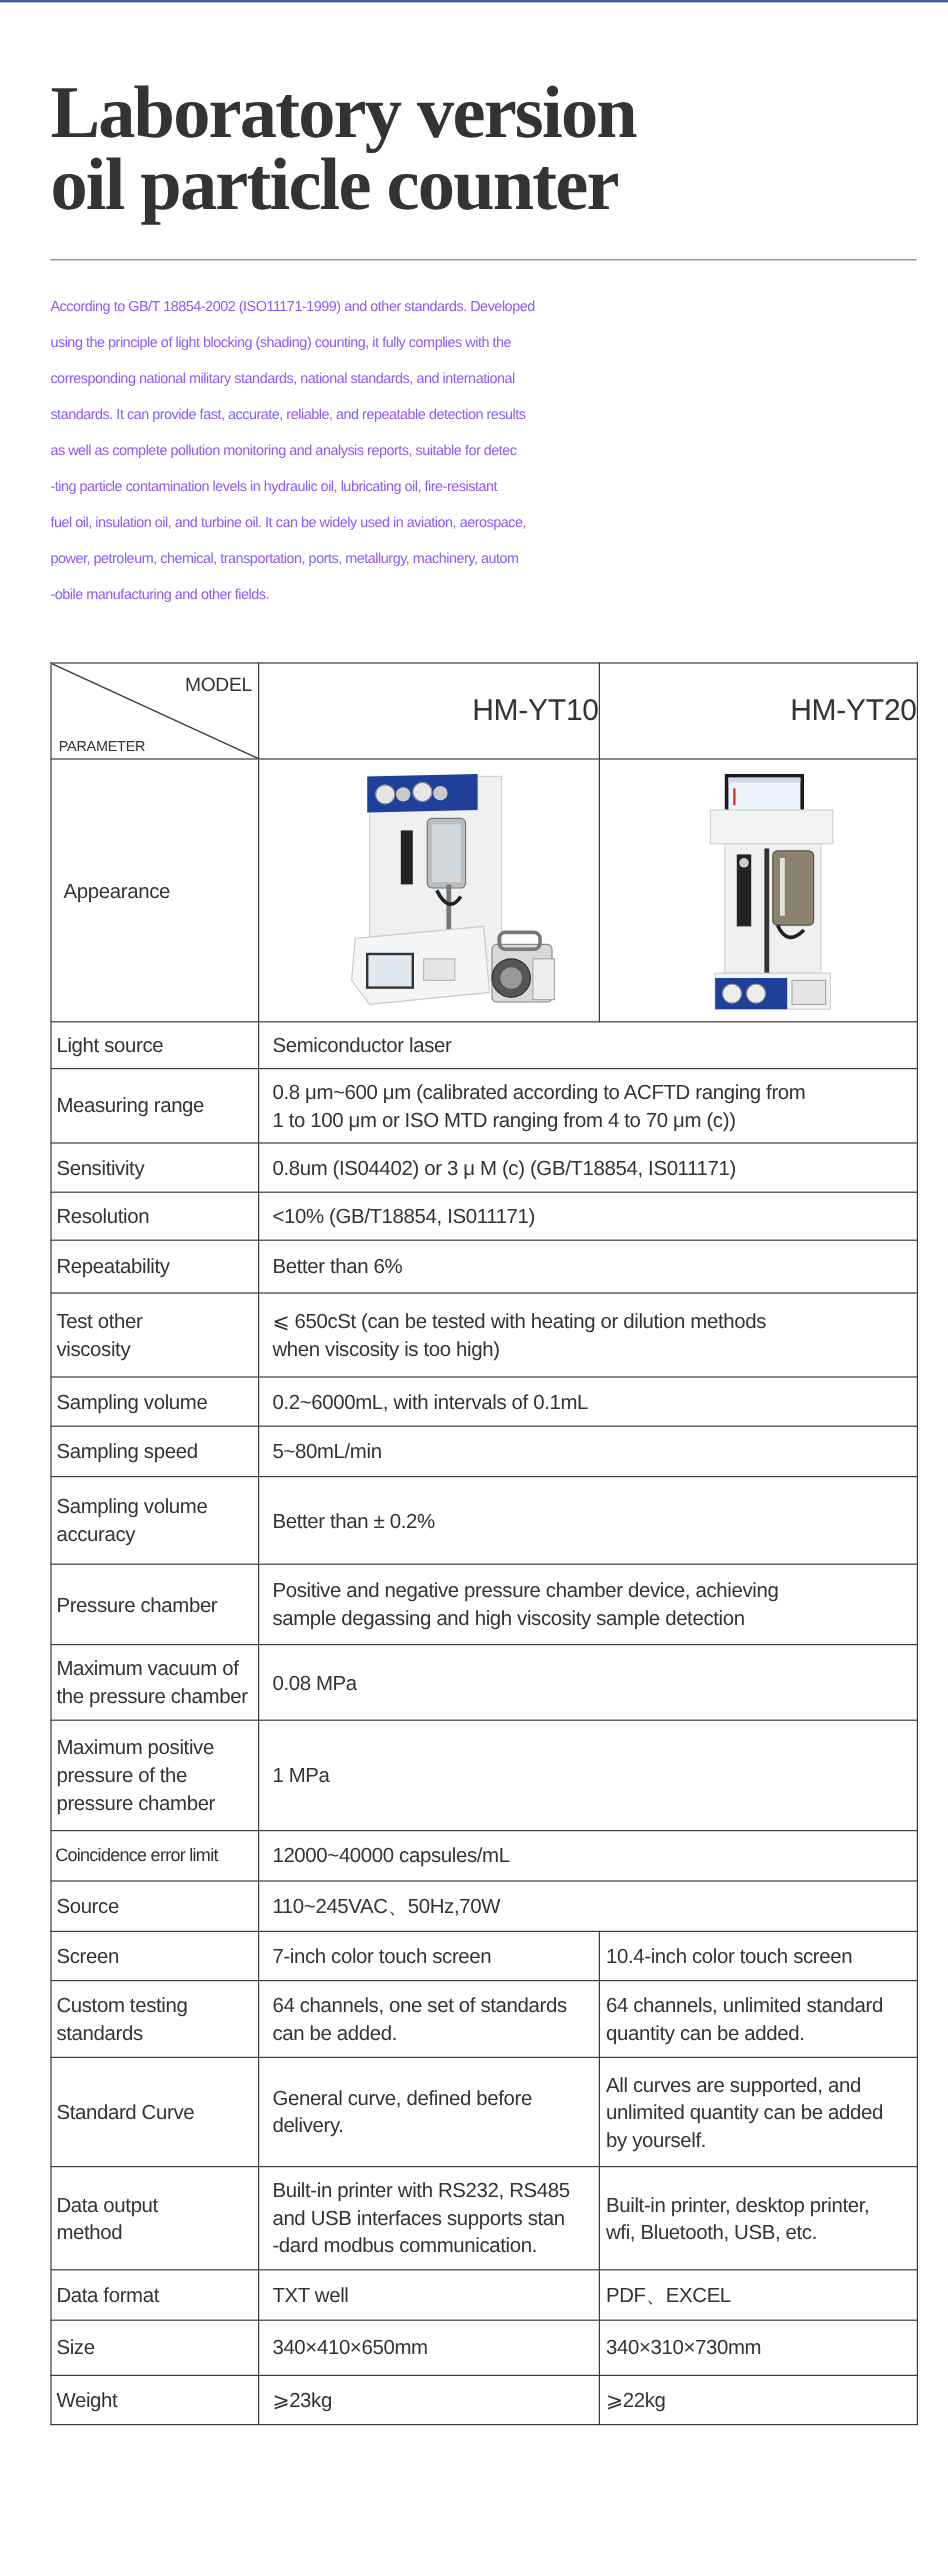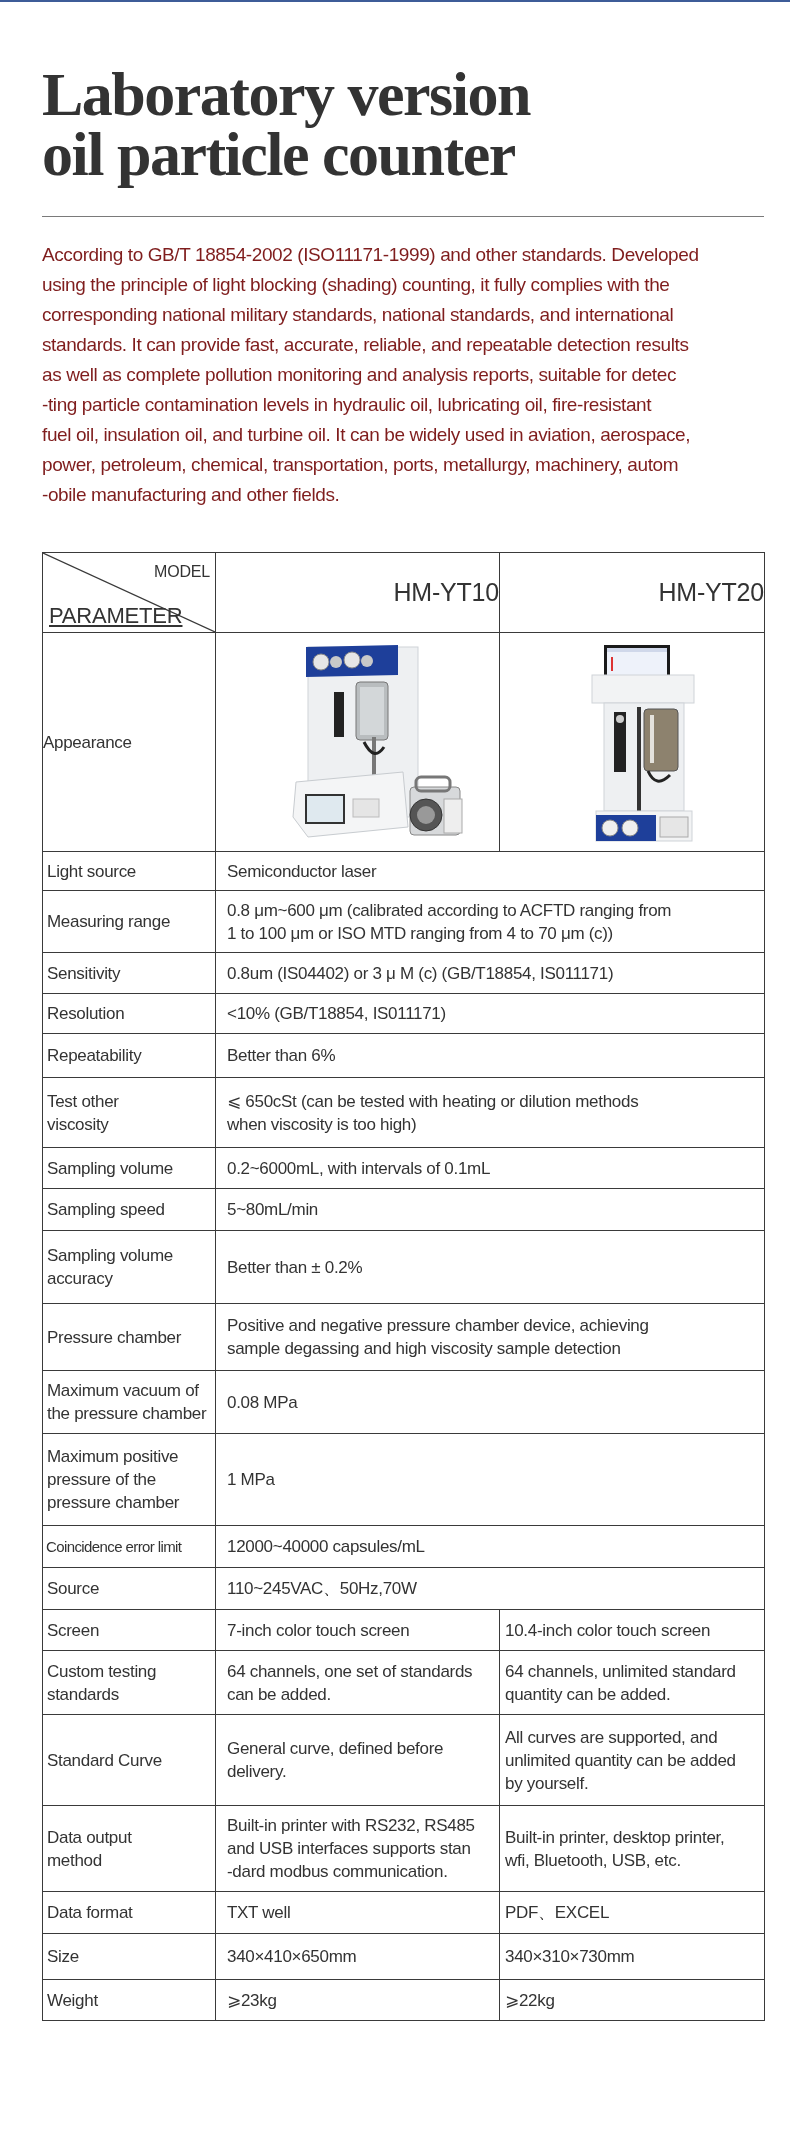--- a/index.html
+++ b/index.html
@@ -13,47 +13,47 @@
     font-family: "Liberation Serif", "DejaVu Serif", serif;
     font-size: 62px; line-height: 60px; font-weight: bold; color: #333333;
     letter-spacing: -1.5px;
   }
   .page-title span { display: block; }
 
   .title-rule { position: absolute; left: 42px; top: 216px; width: 722px; height: 1px; background: #7a7a7a; }
 
   .intro {
     position: absolute; left: 42px; top: 240px; width: 724px;
-    font-size: 19px; line-height: 30px; color: #7f1d1d; letter-spacing: -0.4px;
+    font-size: 12px; line-height: 30px; color: #8b5cf6; letter-spacing: -0.4px;
   }
   .intro span { display: block; white-space: nowrap; }
 
   table.spec {
     position: absolute; left: 42px; top: 552px; width: 722px;
     border-collapse: collapse; table-layout: fixed;
     font-size: 17px; color: #333333; letter-spacing: -0.3px;
   }
   table.spec td, table.spec th { border: 1.5px solid #3a3a3a; vertical-align: middle; font-weight: normal; }
   table.spec col.c1 { width: 173px; }
   table.spec col.c2 { width: 284px; }
   table.spec col.c3 { width: 265px; }
 
   .param-label { padding: 0 0 0 4px; line-height: 23px; text-align: left; }
   .param-value { padding: 0 0 0 11px; line-height: 23px; text-align: left; }
   .param-value.right { padding-left: 5px; }
 
   .corner-cell { position: relative; height: 80px; padding: 0; margin-left: 36px; }
   .corner-cell svg { position: absolute; left: 0; top: 0; width: 100%; height: 100%; }
   .corner-model { position: absolute; right: 5px; top: 10px; font-size: 16px; letter-spacing: -0.2px; }
-  .corner-param { position: absolute; left: 6px; bottom: 3px; font-size: 22px; letter-spacing: -0.2px; text-decoration: underline; }
+  .corner-param { position: absolute; left: 6px; bottom: 3px; font-size: 12px; letter-spacing: -0.2px; }
 
   .model-head { text-align: right; font-size: 25px; letter-spacing: -0.2px; color: #333; }
 
   .img-cell { height: 219px; padding: 0; text-align: center; }
-  .appearance-label { padding-left: 0; }
+  .appearance-label { padding-left: 10px; }
 
   .product-img { display: block; margin: 0 auto; }
 </style>
 </head>
 <body>
 
 <div class="top-bar"></div>
 
 <h1 class="page-title">
   <span>Laboratory version</span>

